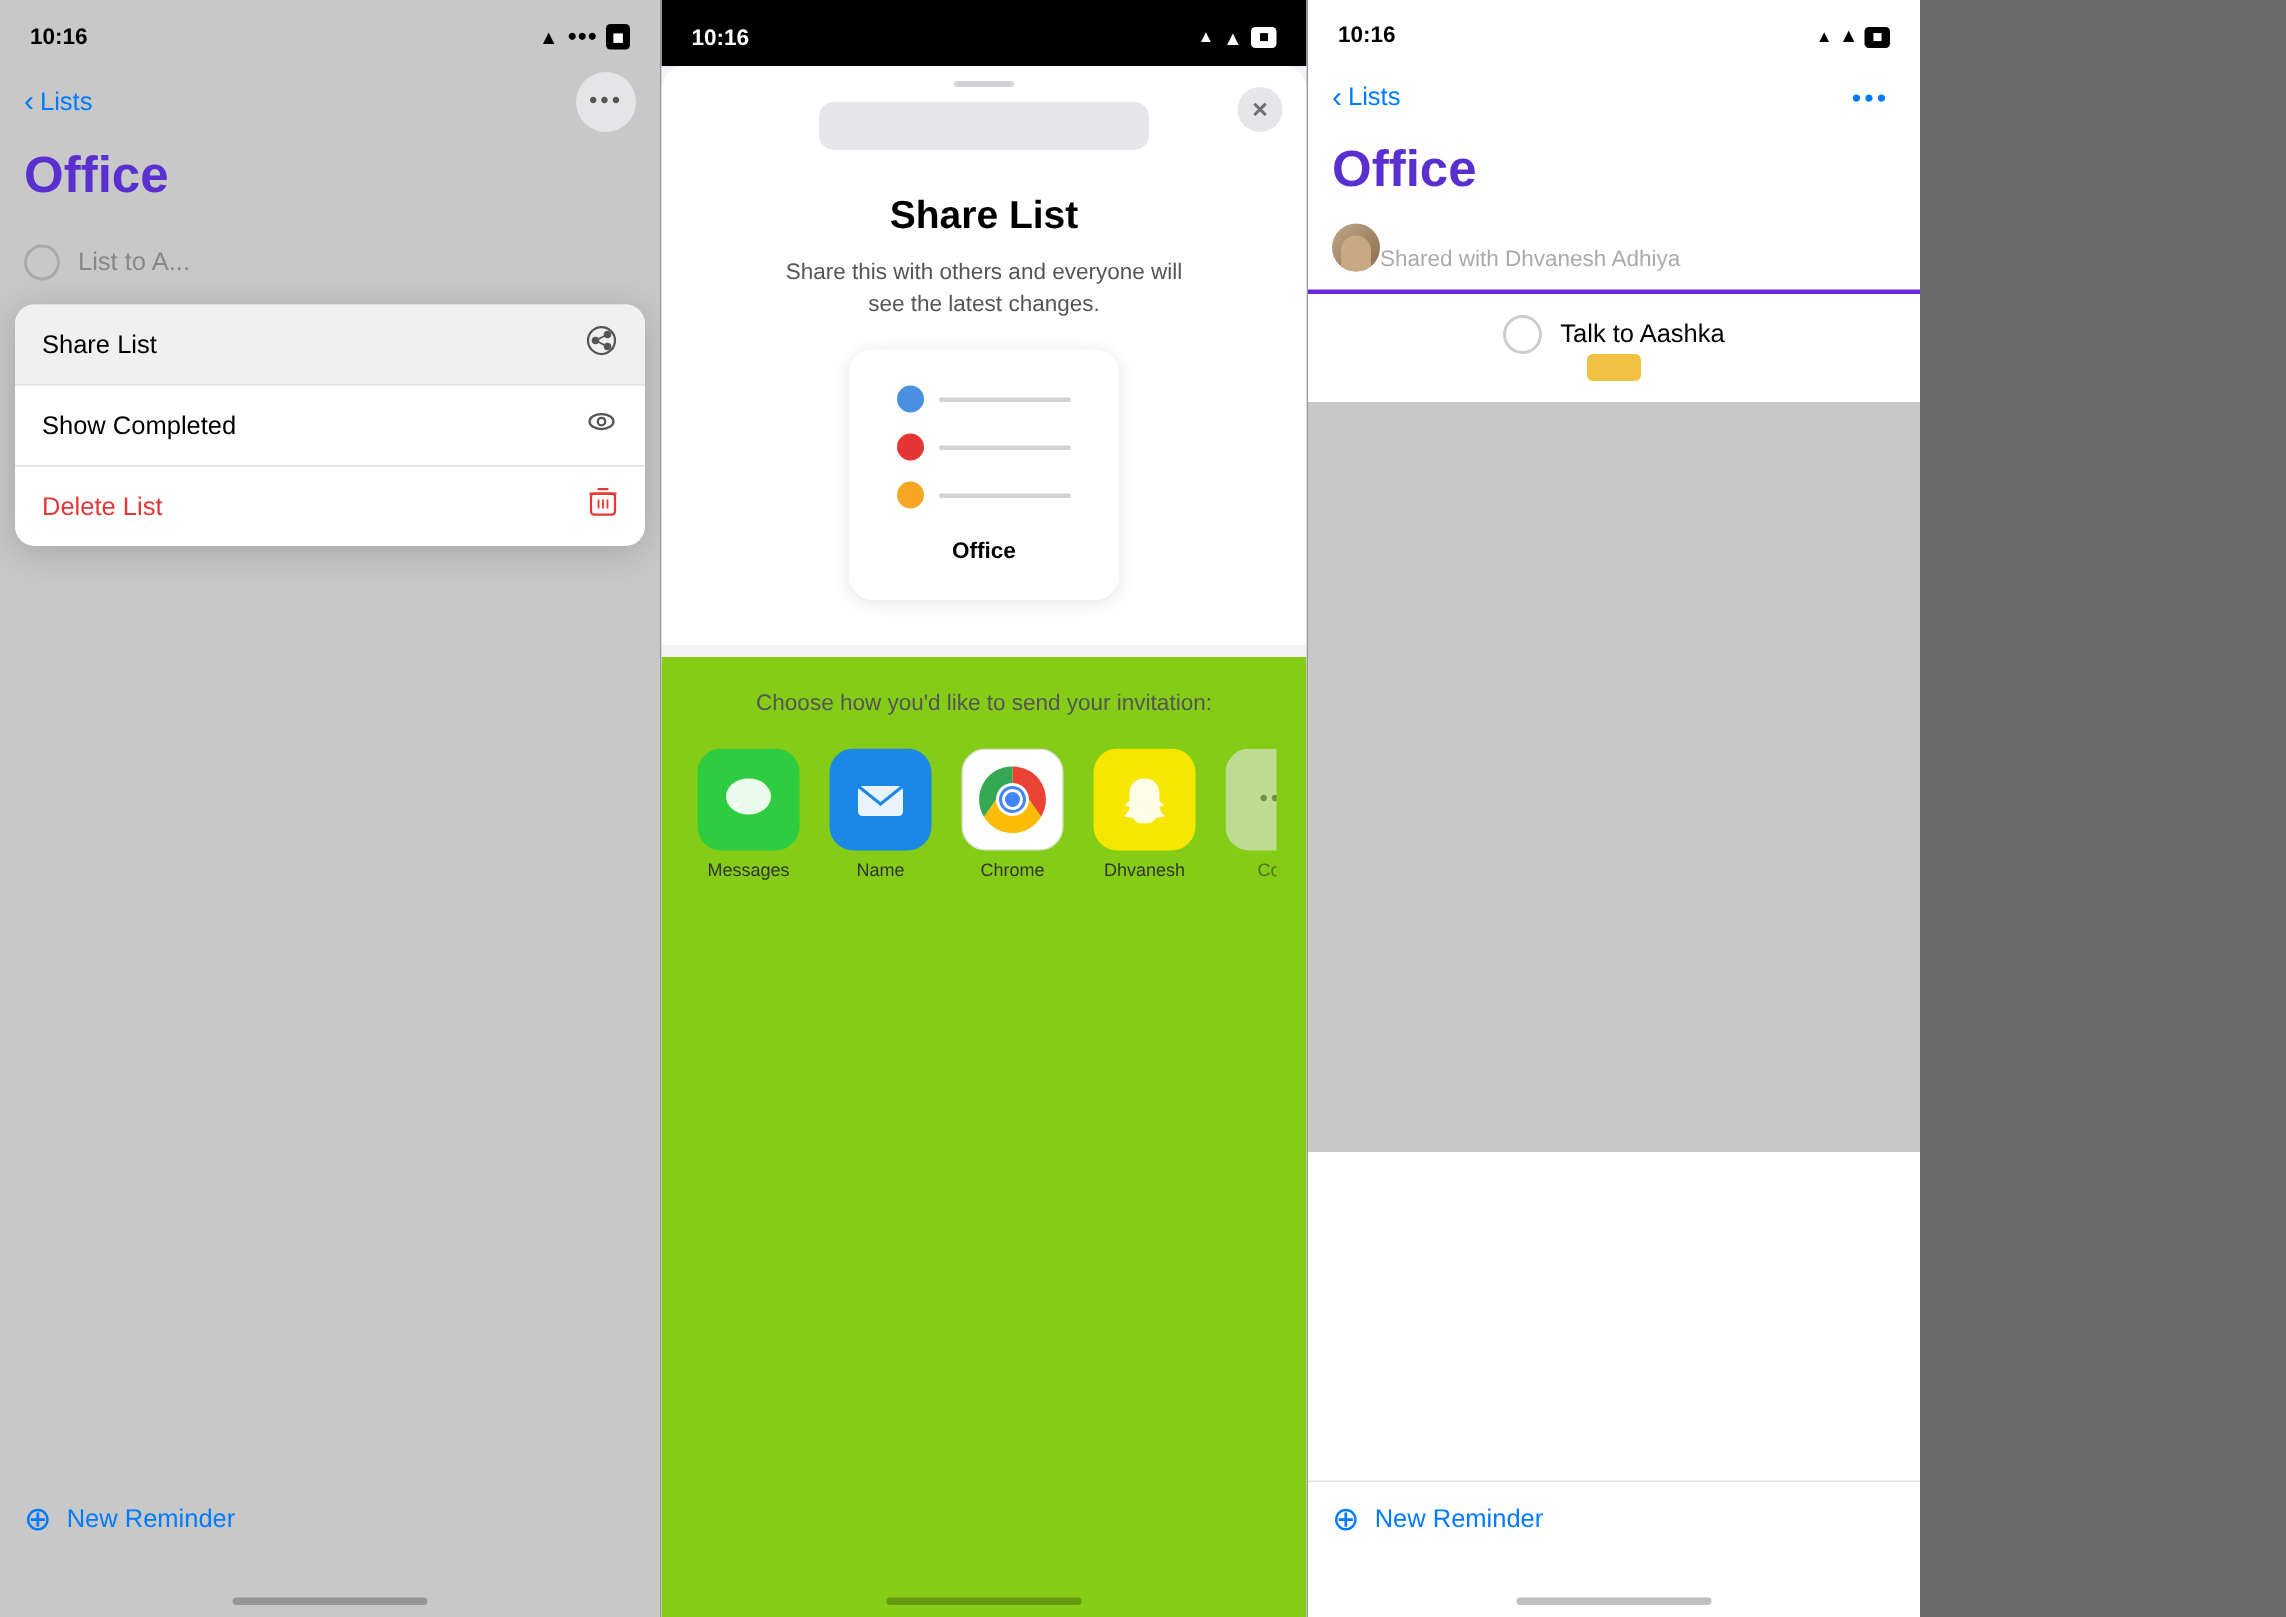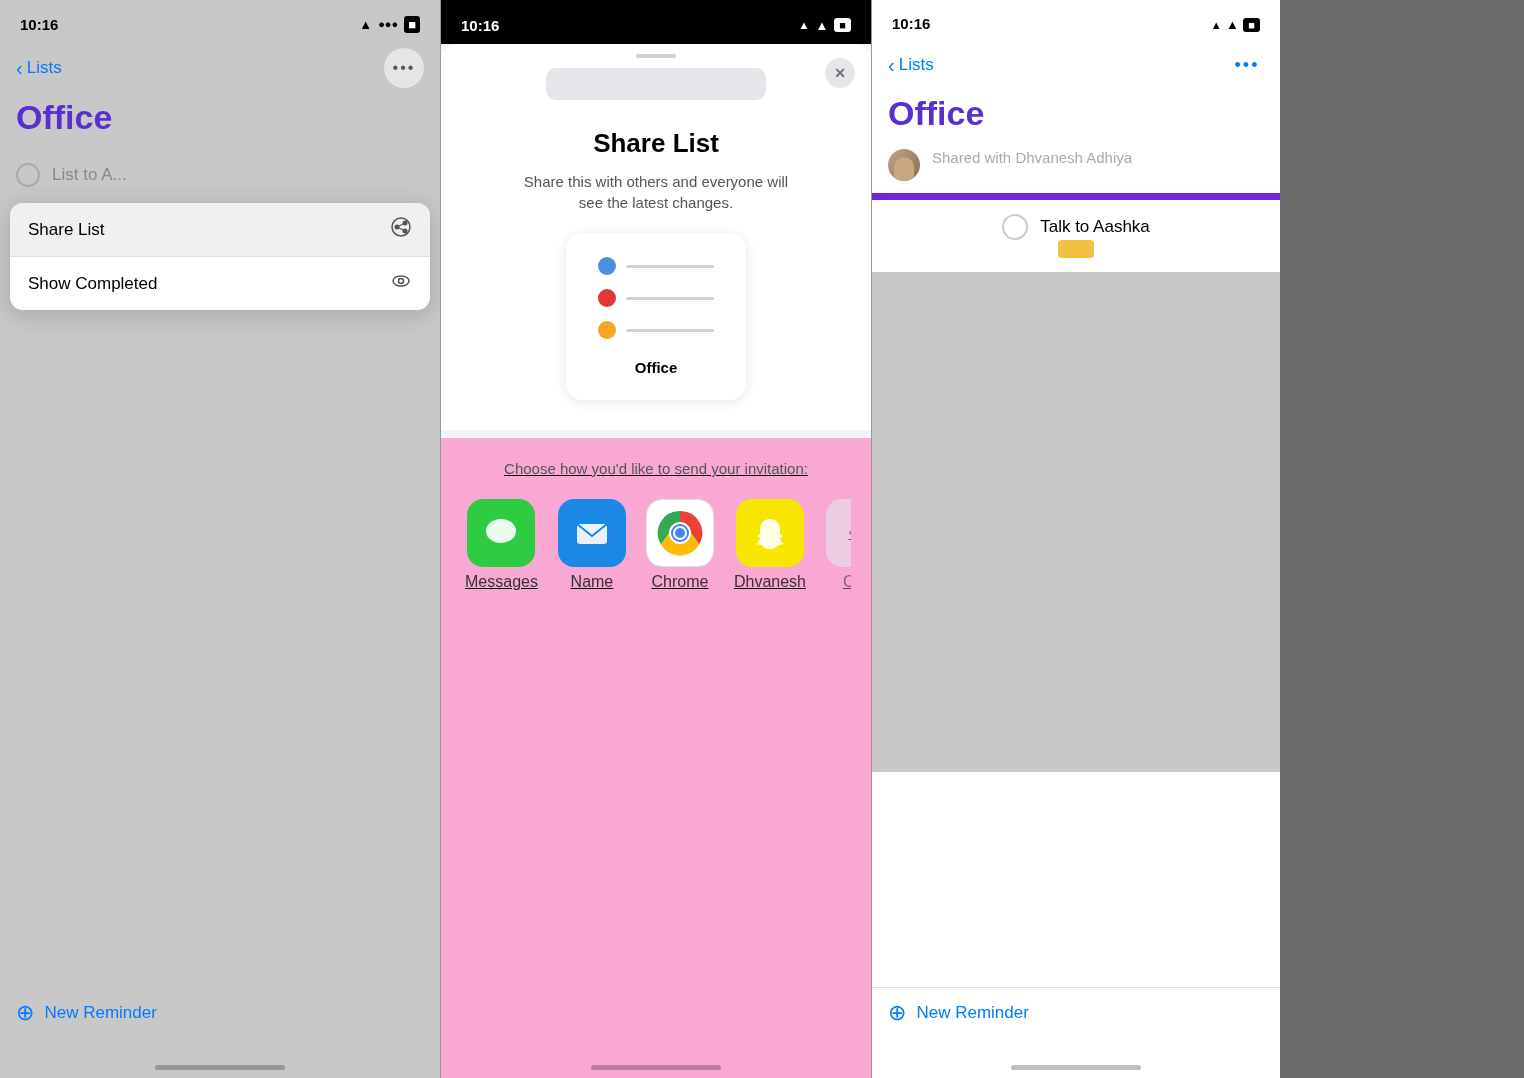--- a/index.html
+++ b/index.html
@@ -288,24 +288,23 @@
     }
 
     
     .modal-divider {
       height: 8px;
       background: #f2f2f7;
     }
 
     
     .modal-share-section {
-      background: #f9a8d4;
+      background: #84cc16;
       padding: 20px 20px 20px;
       flex: 1;
-      text-decoration: underline;
     }
     .modal-share-label {
       font-size: 15px;
       color: #555;
       text-align: center;
       margin-bottom: 20px;
       line-height: 1.4;
     }
     .share-apps-row {
       display: flex;
@@ -325,21 +324,21 @@
       height: 68px;
       border-radius: 16px;
       display: flex;
       align-items: center;
       justify-content: center;
       font-size: 36px;
       color: #fff;
       overflow: hidden;
     }
     .share-app-label {
-      font-size: 16px;
+      font-size: 12px;
       color: #333;
       text-align: left;
     }
 
     
     .icon-messages { background: #2ecc40; }
     .icon-mail { background: #1c88e5; }
     .icon-chrome { background: #fff; border: 1px solid #e0e0e0; }
     .icon-snapchat { background: #f7e600; }
     .icon-more { background: #e5e5ea; }
@@ -408,24 +407,23 @@
     }
     .phone-right .list-title span {
       font-size: 34px;
       font-weight: 800;
       color: #5a2fd0;
     }
 
     
     .shared-with-row {
       display: flex;
-      align-items: flex-start;
-      gap: 12px;
+      align-items: flex-end;
       padding: 8px 16px 12px;
-      border-bottom: 7px solid #6d28d9;
+      border-bottom: 3px solid #6d28d9;
     }
     .shared-avatar {
       width: 32px;
       height: 32px;
       border-radius: 50%;
       background: linear-gradient(135deg, #c0a88c, #8a6a4a);
       overflow: hidden;
       flex-shrink: 0;
       display: flex;
       align-items: flex-end;
@@ -545,20 +543,33 @@
           <line x1="9" y1="12" x2="13" y2="14" stroke="#555" stroke-width="1.2"></line>
         </svg>
       </span>
     </div>
     <div class="dropdown-item">
       <span style="font-size:17px;">Show Completed</span>
       <span class="dropdown-icon">
         <svg width="22" height="22" viewBox="0 0 22 22" fill="none">
           <ellipse cx="11" cy="11" rx="8" ry="5" stroke="#555" stroke-width="1.5" fill="none"></ellipse>
           <circle cx="11" cy="11" r="2.5" stroke="#555" stroke-width="1.5" fill="none"></circle>
+        </svg>
+      </span>
+    </div>
+    <div class="dropdown-item">
+      <span style="font-size:17px; color:#e53535;">Delete List</span>
+      <span class="dropdown-icon red">
+        <svg width="20" height="22" viewBox="0 0 20 22" fill="none">
+          <rect x="2" y="5" width="16" height="14" rx="2" stroke="#e53535" stroke-width="1.5" fill="none"></rect>
+          <line x1="1" y1="5" x2="19" y2="5" stroke="#e53535" stroke-width="1.5"></line>
+          <line x1="7" y1="2" x2="13" y2="2" stroke="#e53535" stroke-width="1.5" stroke-linecap="round"></line>
+          <line x1="7" y1="9" x2="7" y2="15" stroke="#e53535" stroke-width="1.2"></line>
+          <line x1="10" y1="9" x2="10" y2="15" stroke="#e53535" stroke-width="1.2"></line>
+          <line x1="13" y1="9" x2="13" y2="15" stroke="#e53535" stroke-width="1.2"></line>
         </svg>
       </span>
     </div>
   </div>
 
   <div class="new-reminder-bar-left">
     <span style="font-size:22px; font-weight:300; color:#007aff;">⊕</span>
     <span style="color:#007aff; font-size:17px;">New Reminder</span>
   </div>
   <div class="home-indicator"></div>

